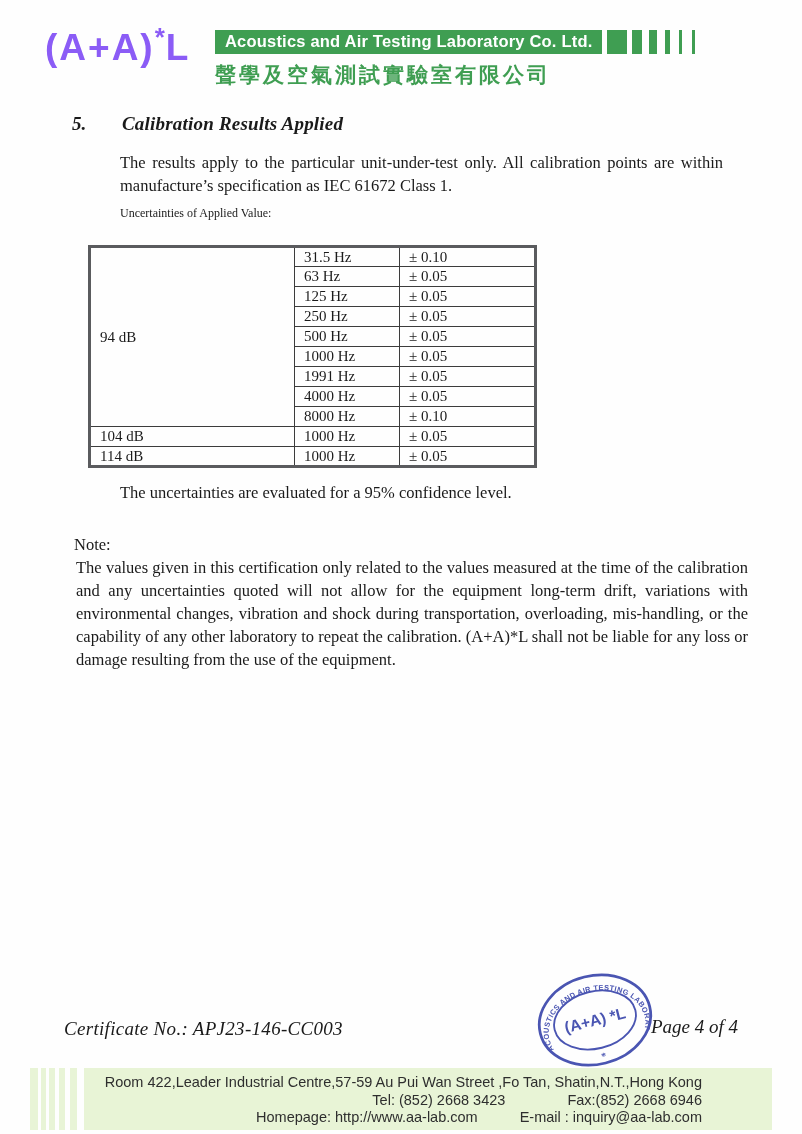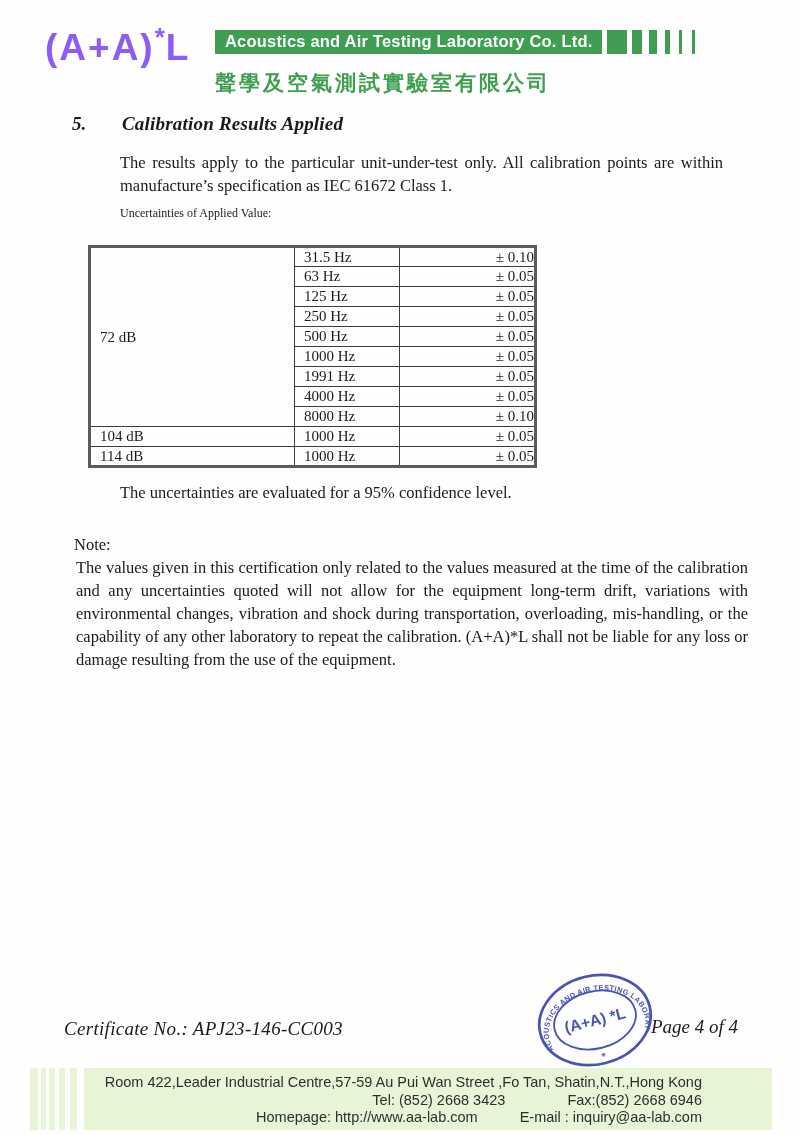--- a/index.html
+++ b/index.html
@@ -36,21 +36,21 @@
   }
   .barcode { display:flex; align-items:stretch; margin-left:5px; }
   .barcode i { display:block; background:#3f9e52; height:24px; }
   .barcode i:nth-child(1){ width:20px; margin-right:5px; }
   .barcode i:nth-child(2){ width:10px; margin-right:7px; }
   .barcode i:nth-child(3){ width:8px;  margin-right:8px; }
   .barcode i:nth-child(4){ width:5px;  margin-right:9px; }
   .barcode i:nth-child(5){ width:3px;  margin-right:10px; }
   .barcode i:nth-child(6){ width:3px; }
   .cjk-name {
-    margin-top:15px;
+    margin-top:7px;
     color:#3f9e52; font-weight:bold;
     font-size:21px; letter-spacing:3px;
     font-family:"Liberation Sans", sans-serif;
     white-space:nowrap;
   }
 
   
   .sec-num {
     position:absolute; left:72px; top:113px;
     font-size:19px; font-weight:bold; font-style:italic;
@@ -75,21 +75,21 @@
     border:3px solid #5a5b5e;
     font-size:15px;
   }
   table.unc td {
     border:1px solid #3c3c3c;
     height:20px; padding:0 0 0 9px;
     vertical-align:middle;
   }
   td.col-level { width:205px; vertical-align:top; padding-top:1px; }
   td.col-freq  { width:105px;margin-left:36px; }
-  td.col-unc   { width:136px; padding-left:18px;text-align:right; }
+  td.col-unc   { width:136px; padding-left:18px; }
 
   .confidence {
     position:absolute; left:120px; top:483px;
     font-size:16.5px;
     text-align:center;
   }
 
   .note-label {
     position:absolute; left:74px; top:535px;
     font-size:16.5px;
@@ -160,21 +160,21 @@
   <div class="sec-num">5.</div>
   <div class="sec-title">Calibration Results Applied</div>
 
   <div class="body-par">The results apply to the particular unit-under-test only. All calibration points are within manufacture’s specification as IEC 61672 Class 1.</div>
 
   <div class="table-label">Uncertainties of Applied Value:</div>
 
   <table class="unc">
     <tbody>
         <tr>
-      <td class="col-level" rowspan="9">72 dB</td>
+      <td class="col-level" rowspan="9">94 dB</td>
       <td class="col-freq">31.5 Hz</td>
       <td class="col-unc">±  0.10</td>
     </tr>
     <tr>
       <td class="col-freq">63 Hz</td>
       <td class="col-unc">±  0.05</td>
     </tr>
     <tr>
       <td class="col-freq">125 Hz</td>
       <td class="col-unc">±  0.05</td>

